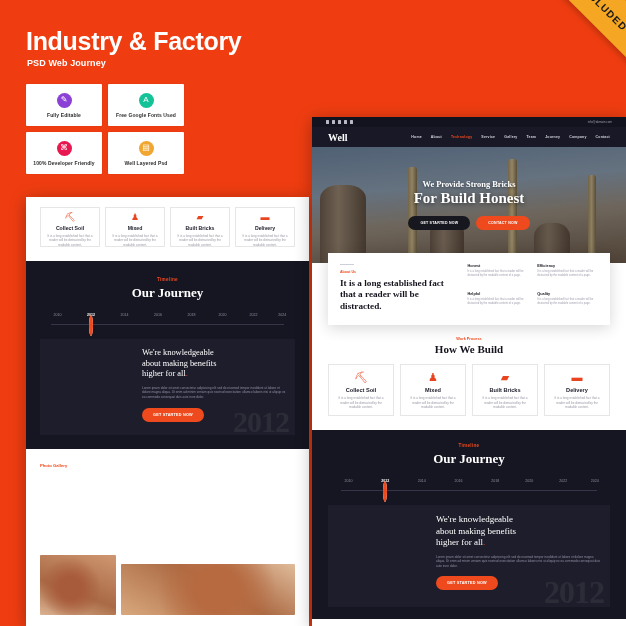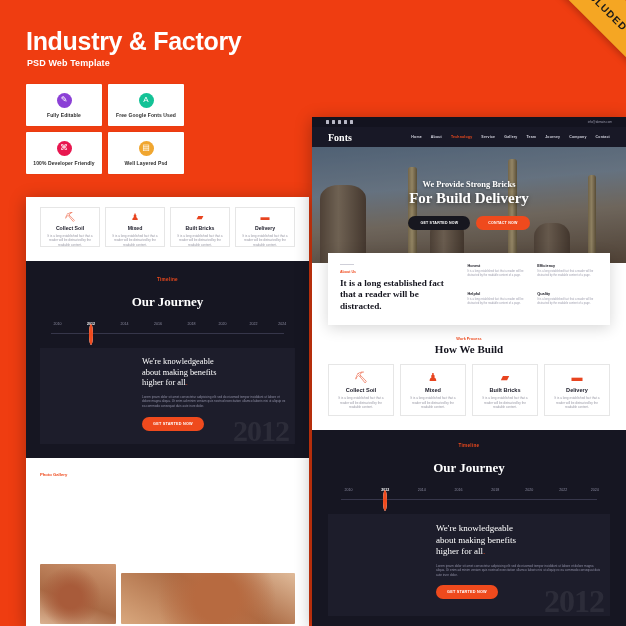--- a/index.html
+++ b/index.html
@@ -88,21 +88,21 @@
     padding: 4px 3px 3px;
   }
   .wcard .ic { font-size: 9px; color: #e8441f; line-height: 11px; }
   .wcard .tt { font-size: 5.2px; font-weight: 700; color: #1b1b28; margin-top: 2px; }
   .wcard .dd { font-size: 3.1px; color: #9a9aa6; text-align: center; margin-top: 3px; line-height: 4.4px; }
 
   .dark { background: #161622; }
   .journey { padding: 16px 0 14px; }
   .jn-eyebrow { text-align:center; font-size: 4.6px; color:#ef4a1d; font-weight:700; letter-spacing:.3px; }
   .jn-title { text-align:center; font-family:"Liberation Serif", serif; font-weight:700;
-              color:#fff; font-size: 13px; margin-top: 12px; }
+              color:#fff; font-size: 13px; margin-top: 3px; }
   .tl { margin: 12px 22px 0; position: relative; height: 16px; }
   .tl-line { position:absolute; left: 3px; right: 3px; top: 11px; height: 1px; background: #36364a; }
   .tl-item { position:absolute; top:0; transform: translateX(-50%); text-align:center; }
   .tl-item .yr { font-size: 3.6px; color:#8b8ba0; display:block; }
   .tl-item .dt { width: 3px; height: 3px; border-radius: 50%; background:#ef4a1d; margin: 4px auto 0; }
   .tl-item.act .yr { color:#fff; font-weight:700; }
   .tl-item.act .dt { width: 8px; height: 8px; background: #fff; border: 2px solid #ef4a1d; margin-top: 1px; }
 
   .jn-panel { margin: 10px 14px 0; background: #1d1d2b; position: relative; padding: 9px; display:flex; gap: 9px; }
   .jn-img { width: 84px; height: 78px; flex: none; border-radius: 1px; overflow: hidden; position: relative;
@@ -200,21 +200,21 @@
 
   
   .tower { position:absolute; bottom:0; border-radius: 40% 40% 0 0 / 14px 14px 0 0; }
 </style>
 </head>
 <body>
 
 <div class="stage">
 
   <div class="promo-title">Industry &amp; Factory</div>
-  <div class="promo-sub">PSD Web Template</div>
+  <div class="promo-sub">PSD Web Journey</div>
 
   <div class="badges">
     <div class="badge">
       <span class="badge-ico b-purple">✎</span>
       <span class="badge-lbl">Fully Editable</span>
     </div>
     <div class="badge">
       <span class="badge-ico b-green">A</span>
       <span class="badge-lbl">Free Google Fonts Used</span>
     </div>
@@ -310,21 +310,21 @@
         <i></i>
         <i></i>
         <i></i>
         <i></i>
         <i></i>
       </div>
       <div class="tb-mail">info@domain.com</div>
     </div>
 
     <div class="navbar">
-      <div class="logo">Fonts</div>
+      <div class="logo">Well</div>
       <nav class="nav">
         <a href="#">Home</a>
         <a href="#">About</a>
         <a href="#" class="on">Technology</a>
         <a href="#">Service</a>
         <a href="#">Gallery</a>
         <a href="#">Team</a>
         <a href="#">Journey</a>
         <a href="#">Company</a>
         <a href="#">Contact</a>
@@ -334,21 +334,21 @@
     <div class="hero">
       <div class="tower" style="left:8px;  width:46px; height:78px; background:linear-gradient(90deg,#6d5a48,#9b8870 40%,#5e4c3c);"></div>
       <div class="stack" style="left:96px; bottom:0; width:9px; height:96px; background:linear-gradient(90deg,#a08d63,#cdb987 45%,#7d6c48);"></div>
       <div class="tower" style="left:118px; width:34px; height:44px; background:linear-gradient(90deg,#6a5847,#93806a 40%,#5b4a3a);"></div>
       <div class="stack" style="left:196px; bottom:0; width:9px; height:104px; background:linear-gradient(90deg,#a08d63,#cfbb8a 45%,#7d6c48);"></div>
       <div class="tower" style="left:222px; width:36px; height:40px; background:linear-gradient(90deg,#6a5847,#8e7b66 40%,#5b4a3a);"></div>
       <div class="stack" style="left:276px; bottom:0; width:8px; height:88px; background:linear-gradient(90deg,#9c8a60,#c7b384 45%,#7a6946);"></div>
 
       <div class="hero-in">
         <div class="hero-sub">We Provide Strong Bricks</div>
-        <div class="hero-h1">For Build Delivery</div>
+        <div class="hero-h1">For Build Honest</div>
         <div class="hero-btns">
           <button class="hbtn dark2">GET STARTED NOW</button>
           <button class="hbtn or">CONTACT NOW</button>
         </div>
       </div>
     </div>
 
     <div class="about-wrap">
       <div class="about-card">
         <div class="ab-left">

